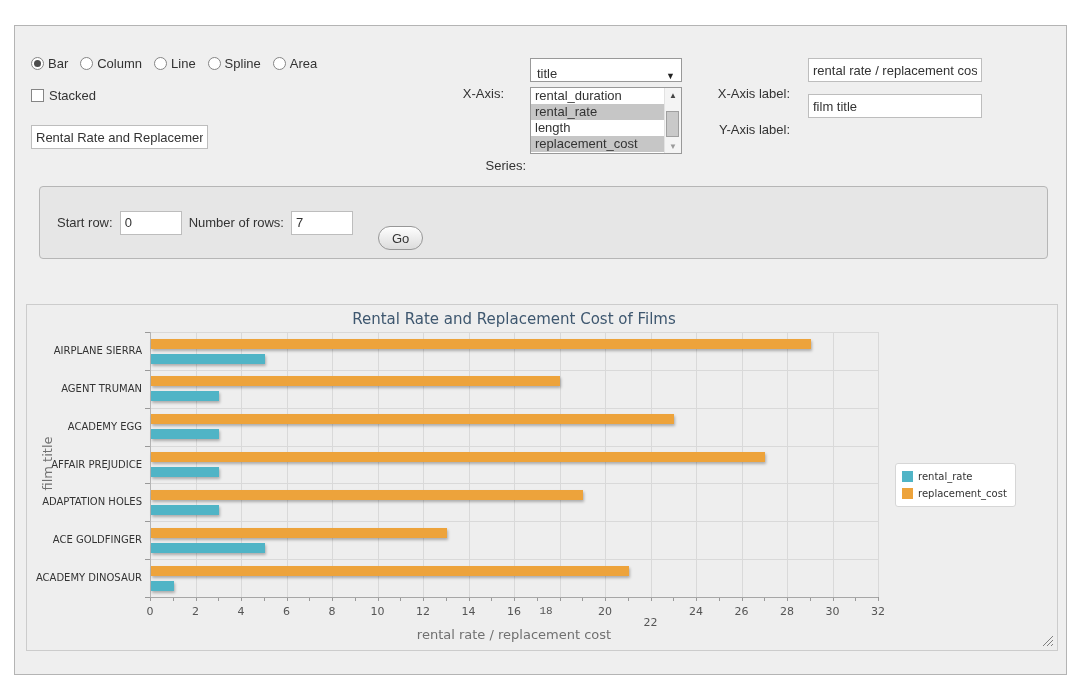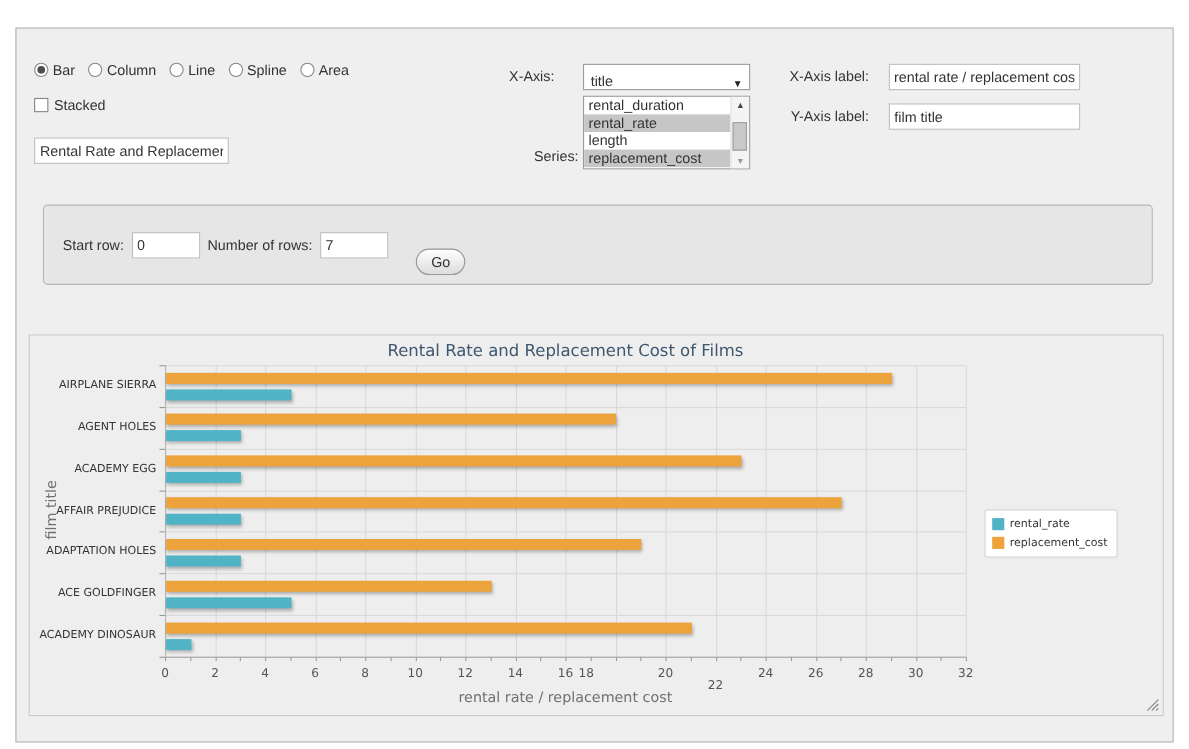--- a/index.html
+++ b/index.html
@@ -2,21 +2,21 @@
 <html><head>
 <meta charset="utf-8">
 <style>
   html,body{margin:0;padding:0;background:#fff;}
   body{width:1081px;height:681px;position:relative;font-family:"Liberation Sans",sans-serif;font-size:13px;color:#333;overflow:hidden;}
 
   
   .fieldset{position:absolute;left:14px;top:25px;width:1051px;height:648px;border:1px solid #b4b4b4;background:#efefef;}
   .fs-legend{position:absolute;left:14px;top:-17px;background:#fff;border:1px solid #ccc;box-shadow:2px 2px 4px rgba(0,0,0,.3);padding:5px 14px;font-weight:bold;font-size:13px;color:#222;}
 
-  .lbl{position:absolute;color:#333;font-size:13px;}
+  .lbl{position:absolute;color:#333;font-size:13px;margin-top:24px;}
   .r-align{text-align:right;width:80px;}
 
   
   .radio-row{position:absolute;left:16px;top:30px;display:flex;align-items:center;gap:4px;}
   .radio-item{display:flex;align-items:center;margin-right:8px;cursor:default;}
   .radio{width:13px;height:13px;border:1px solid #858585;border-radius:50%;background:#fff;margin-right:4px;position:relative;box-sizing:border-box;}
   .radio.checked::after{content:"";position:absolute;left:2px;top:2px;width:7px;height:7px;border-radius:50%;background:#4d4d4d;}
   .check-row{position:absolute;left:16px;top:62px;display:flex;align-items:center;}
   .checkbox{width:13px;height:13px;border:1px solid #858585;background:#fff;margin-right:5px;box-sizing:border-box;}
 
@@ -153,21 +153,21 @@
       <div class="xtick-label" style="left: 290px; top: 300px;">8</div>
       <div class="vgrid" style="left: 350.5px; top: 27px; height: 265px;"></div>
       <div class="xtick-label" style="left: 335.5px; top: 300px;">10</div>
       <div class="vgrid" style="left: 396px; top: 27px; height: 265px;"></div>
       <div class="xtick-label" style="left: 381px; top: 300px;">12</div>
       <div class="vgrid" style="left: 441.5px; top: 27px; height: 265px;"></div>
       <div class="xtick-label" style="left: 426.5px; top: 300px;">14</div>
       <div class="vgrid" style="left: 487px; top: 27px; height: 265px;"></div>
       <div class="xtick-label" style="left: 472px; top: 300px;">16</div>
       <div class="vgrid" style="left: 532.5px; top: 27px; height: 265px;"></div>
-      <div class="xtick-label" style="left: 491px; top: 300px;">18</div>
+      <div class="xtick-label" style="left: 504px; top: 300px; font-family: Liberation Mono, monospace;">18</div>
       <div class="vgrid" style="left: 578px; top: 27px; height: 265px;"></div>
       <div class="xtick-label" style="left: 563px; top: 300px;">20</div>
       <div class="vgrid" style="left: 623.5px; top: 27px; height: 265px;"></div>
       <div class="xtick-label" style="left: 608.5px; top: 311px;">22</div>
       <div class="vgrid" style="left: 669px; top: 27px; height: 265px;"></div>
       <div class="xtick-label" style="left: 654px; top: 300px;">24</div>
       <div class="vgrid" style="left: 714.5px; top: 27px; height: 265px;"></div>
       <div class="xtick-label" style="left: 699.5px; top: 300px;">26</div>
       <div class="vgrid" style="left: 760px; top: 27px; height: 265px;"></div>
       <div class="xtick-label" style="left: 745px; top: 300px;">28</div>
@@ -220,21 +220,21 @@
       <div class="ytick" style="left: 118px; top: 178.429px;"></div>
       <div class="hgrid" style="left: 123px; top: 216.286px; width: 728px;"></div>
       <div class="ytick" style="left: 118px; top: 216.286px;"></div>
       <div class="hgrid" style="left: 123px; top: 254.143px; width: 728px;"></div>
       <div class="ytick" style="left: 118px; top: 254.143px;"></div>
       <div class="hgrid" style="left: 123px; top: 292px; width: 728px;"></div>
       <div class="ytick" style="left: 118px; top: 292px;"></div>
       <div class="yaxis-line" style="left: 123px; top: 27px; height: 265px;"></div>
       <div class="xaxis-line" style="left: 123px; top: 292px; width: 728px;"></div>
       <div class="cat-label" style="left: 0px; top: 39.9286px; width: 115px;">AIRPLANE SIERRA</div>
-      <div class="cat-label" style="left: 0px; top: 77.7857px; width: 115px;">AGENT HOLES</div>
+      <div class="cat-label" style="left: 0px; top: 77.7857px; width: 115px;">AGENT TRUMAN</div>
       <div class="cat-label" style="left: 0px; top: 115.643px; width: 115px;">ACADEMY EGG</div>
       <div class="cat-label" style="left: 0px; top: 153.5px; width: 115px;">AFFAIR PREJUDICE</div>
       <div class="cat-label" style="left: 0px; top: 191.357px; width: 115px;">ADAPTATION HOLES</div>
       <div class="cat-label" style="left: 0px; top: 229.214px; width: 115px;">ACE GOLDFINGER</div>
       <div class="cat-label" style="left: 0px; top: 267.071px; width: 115px;">ACADEMY DINOSAUR</div>
       <div class="bar" style="left: 124px; top: 33.5px; width: 659.522px; background: rgb(237, 163, 59);"></div>
       <div class="bar" style="left: 124px; top: 48.5px; width: 113.522px; background: rgb(80, 180, 198);"></div>
       <div class="bar" style="left: 124px; top: 71.3571px; width: 409.272px; background: rgb(237, 163, 59);"></div>
       <div class="bar" style="left: 124px; top: 86.3571px; width: 68.0225px; background: rgb(80, 180, 198);"></div>
       <div class="bar" style="left: 124px; top: 109.214px; width: 523.022px; background: rgb(237, 163, 59);"></div>

